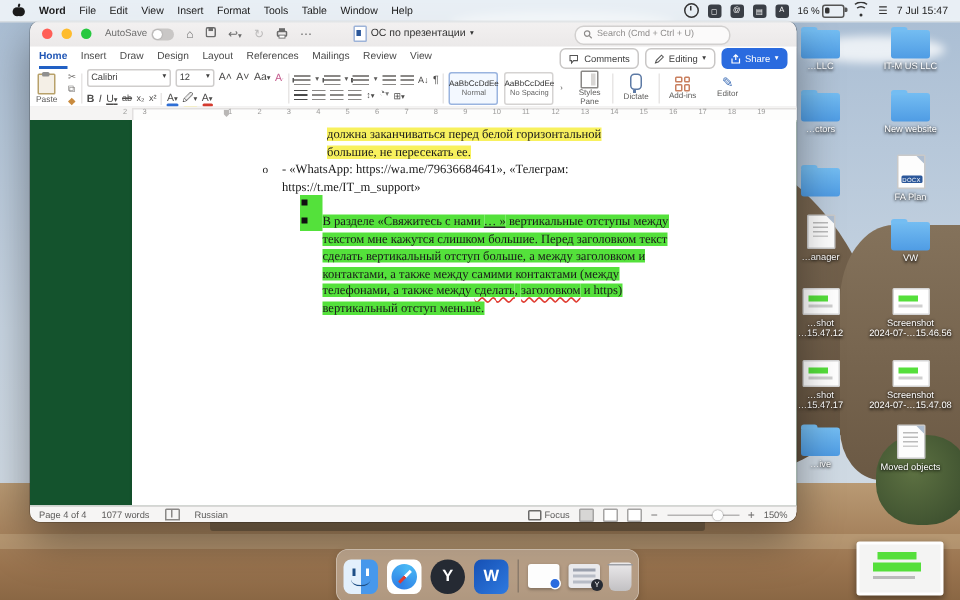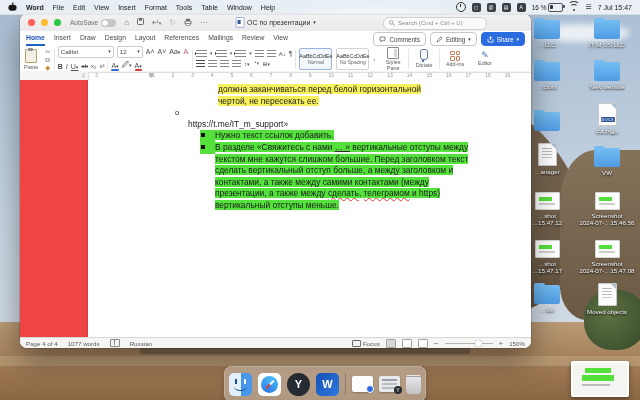--- a/index.html
+++ b/index.html
@@ -120,21 +120,21 @@
   .micico::after{content:"";position:absolute;left:1px;bottom:-3px;width:2px;height:2px;background:#5d7aa5;}
   .panico{width:10px;height:10px;border:1px solid #8a8886;border-radius:1px;position:relative;}
   .panico::after{content:"";position:absolute;right:1px;top:1px;width:3px;height:8px;background:#d8d6d4;}
   .editico{font-size:9px;color:#3d6db5;line-height:9px;}
 
   .ruler{position:absolute;left:0;top:57px;width:100%;height:9px;background:#f5f4f3;border-bottom:1px solid #dbdada;}
   .rulerband{position:absolute;left:68px;top:1px;width:443px;height:7px;background:#fdfdfc;border:1px solid #e2e0df;border-right:none;}
   .rnum{position:absolute;top:1px;font-size:5px;color:#9b9a99;}
   .indentmark{position:absolute;left:129px;top:2px;width:4px;height:5px;background:#b9b7b5;clip-path:polygon(0 0,100% 0,100% 60%,50% 100%,0 60%);}
 
-  .docarea{position:absolute;left:0;top:66px;width:100%;height:257px;background:#ef4444;overflow:hidden;}
+  .docarea{position:absolute;left:0;top:66px;width:100%;height:257px;background:#14532d;overflow:hidden;font-family:Liberation Serif, serif;}
   .page{position:absolute;left:68px;top:0;width:443px;height:257px;background:#fff;box-shadow:-1px 0 2px rgba(0,0,0,.12);}
   .dline{position:absolute;left:0;width:100%;height:11.6px;font-size:8.4px;line-height:11.6px;color:#1a1a1a;}
   .dtext{position:absolute;white-space:nowrap;}
   .mark{position:absolute;}
   .mark-o{font-size:7.5px;color:#222;}
   .mark-sq{display:inline-block;height:11.6px;}
   .sqd{display:inline-block;width:4px;height:4px;background:#111;margin-left:1px;vertical-align:1px;}
   .hl-green{background:#54e13b;}
   .hl-yellow{background:#f8f15e;}
   .u{text-decoration:underline;text-decoration-color:#2c2c2c;}
@@ -548,50 +548,50 @@
       <div class="indentmark"></div>
     </div>
 
     <div class="docarea">
       <div class="page">
         <div id="doc-lines">
             <div class="dline" style="top: 4px;">
               <span class="dtext" style="left: 130px;"><span class="hl-yellow">должна заканчиваться перед белой горизонтальной</span></span>
             </div>
             <div class="dline" style="top: 15.6px;">
-              <span class="dtext" style="left: 130px;"><span class="hl-yellow">чертой, не пересекать ее.</span></span>
+              <span class="dtext" style="left: 130px;"><span class="hl-yellow">большие, не пересекать ее.</span></span>
             </div>
             <div class="dline" style="top: 27.2px;">
               <span class="mark mark-o" style="left: 87px;">o</span>
+              <span class="dtext" style="left: 100px;"><span class="">- «WhatsApp: https://wa.me/79636684641», «Телеграм:</span></span>
             </div>
             <div class="dline" style="top: 38.8px;">
               <span class="dtext" style="left: 100px;"><span class="">https://t.me/IT_m_support»</span></span>
             </div>
             <div class="dline" style="top: 50.4px;">
               <span class="mark mark-sq hl-green" style="left: 112px; width: 15px;"><span class="sqd"></span></span>
-              <span class="dtext" style="left: 127px;"><span class="hl-green">Нужно текст ссылок добавить.</span></span>
             </div>
             <div class="dline" style="top: 62px;">
               <span class="mark mark-sq hl-green" style="left: 112px; width: 15px;"><span class="sqd"></span></span>
               <span class="dtext" style="left: 127px;"><span class="hl-green">В разделе «Свяжитесь с нами </span><span class="hl-green u">… »</span><span class="hl-green"> вертикальные отступы между</span></span>
             </div>
             <div class="dline" style="top: 73.6px;">
               <span class="dtext" style="left: 127px;"><span class="hl-green">текстом мне кажутся слишком большие. Перед заголовком текст</span></span>
             </div>
             <div class="dline" style="top: 85.2px;">
               <span class="dtext" style="left: 127px;"><span class="hl-green">сделать вертикальный отступ больше, а между заголовком и</span></span>
             </div>
             <div class="dline" style="top: 96.8px;">
               <span class="dtext" style="left: 127px;"><span class="hl-green">контактами, а также между самими контактами (между</span></span>
             </div>
             <div class="dline" style="top: 108.4px;">
-              <span class="dtext" style="left: 127px;"><span class="hl-green">презентации, а также между </span><span class="hl-green sqw">сделать</span><span class="hl-green">, </span><span class="hl-green sqw">телеграмом</span><span class="hl-green"> и https)</span></span>
+              <span class="dtext" style="left: 127px;"><span class="hl-green">телефонами, а также между </span><span class="hl-green sqw">сделать</span><span class="hl-green">, </span><span class="hl-green sqw">заголовком</span><span class="hl-green"> и https)</span></span>
             </div>
             <div class="dline" style="top: 120px;">
-              <span class="dtext" style="left: 127px;"><span class="hl-green">вертикальный отступы меньше.</span></span>
+              <span class="dtext" style="left: 127px;"><span class="hl-green">вертикальный отступ меньше.</span></span>
             </div>
           </div>
       </div>
     </div>
 
     <div class="statusbar">
       <span>Page 4 of 4</span>
       <span>1077 words</span>
       <span class="bookico"></span>
       <span>Russian</span>

